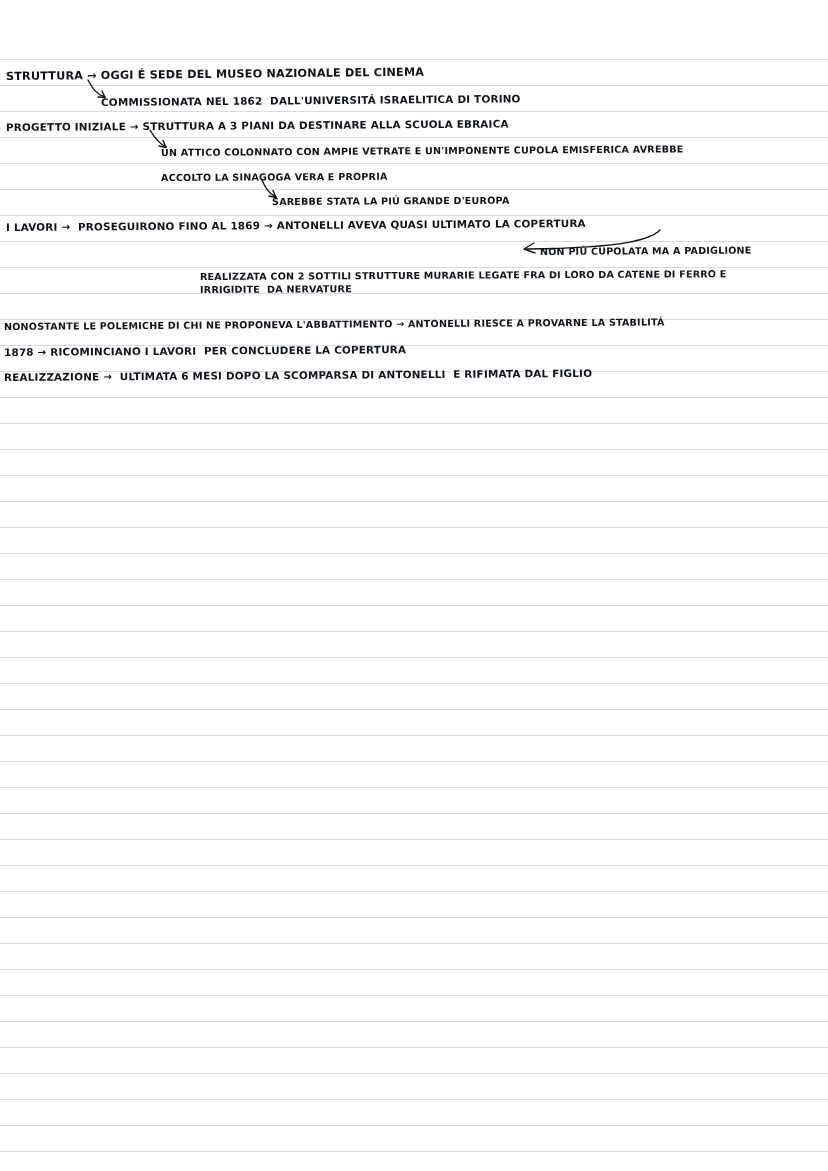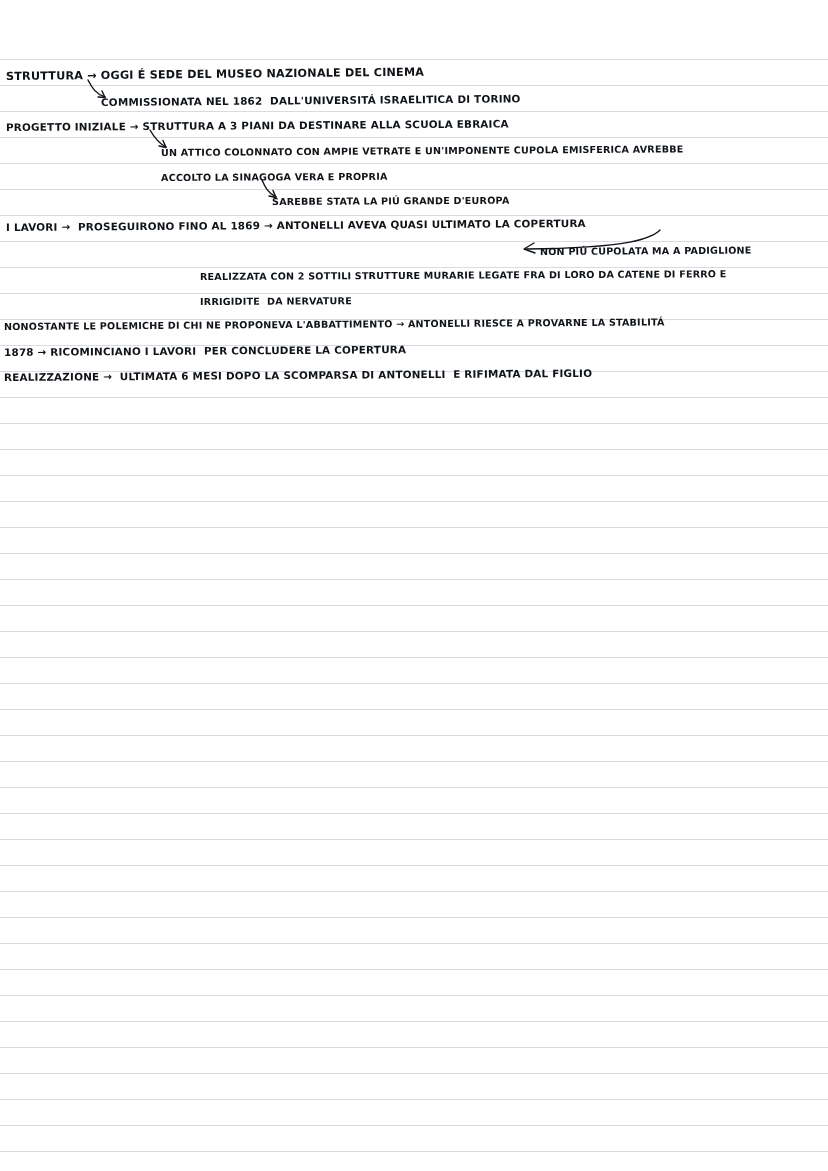--- a/index.html
+++ b/index.html
@@ -123,21 +123,21 @@
   <div id="notes">
       <div class="line sz-lg" style="left: 6px; top: 70px; transform: rotate(-0.6deg);">STRUTTURA → OGGI É SEDE DEL MUSEO NAZIONALE DEL CINEMA</div>
       <div class="line sz-md" style="left: 101px; top: 96px; transform: rotate(-0.5deg);">COMMISSIONATA NEL 1862  DALL'UNIVERSITÁ ISRAELITICA DI TORINO</div>
       <div class="line sz-md" style="left: 6px; top: 121px; transform: rotate(-0.4deg);">PROGETTO INIZIALE → STRUTTURA A 3 PIANI DA DESTINARE ALLA SCUOLA EBRAICA</div>
       <div class="line sz-sm" style="left: 161px; top: 147px; transform: rotate(-0.4deg);">UN ATTICO COLONNATO CON AMPIE VETRATE E UN'IMPONENTE CUPOLA EMISFERICA AVREBBE</div>
       <div class="line sz-sm" style="left: 161px; top: 172px; transform: rotate(-0.3deg);">ACCOLTO LA SINAGOGA VERA E PROPRIA</div>
       <div class="line sz-sm" style="left: 272px; top: 196px; transform: rotate(-0.3deg);">SAREBBE STATA LA PIÚ GRANDE D'EUROPA</div>
       <div class="line sz-md" style="left: 6px; top: 221px; transform: rotate(-0.4deg);">I LAVORI →  PROSEGUIRONO FINO AL 1869 → ANTONELLI AVEVA QUASI ULTIMATO LA COPERTURA</div>
       <div class="line sz-sm" style="left: 540px; top: 246px; transform: rotate(-0.4deg);">NON PIÚ CUPOLATA MA A PADIGLIONE</div>
       <div class="line sz-sm" style="left: 200px; top: 271px; transform: rotate(-0.3deg);">REALIZZATA CON 2 SOTTILI STRUTTURE MURARIE LEGATE FRA DI LORO DA CATENE DI FERRO E</div>
-      <div class="line sz-sm" style="left: 200px; top: 296px; transform: rotate(-0.3deg);">IRRIGIDITE  DA NERVATURE</div>
+      <div class="line sz-sm" style="left: 200px; top: 284px; transform: rotate(-0.3deg);">IRRIGIDITE  DA NERVATURE</div>
       <div class="line sz-sm" style="left: 4px; top: 321px; transform: rotate(-0.4deg);">NONOSTANTE LE POLEMICHE DI CHI NE PROPONEVA L'ABBATTIMENTO → ANTONELLI RIESCE A PROVARNE LA STABILITÁ</div>
       <div class="line sz-md" style="left: 4px; top: 346px; transform: rotate(-0.4deg);">1878 → RICOMINCIANO I LAVORI  PER CONCLUDERE LA COPERTURA</div>
       <div class="line sz-md" style="left: 4px; top: 371px; transform: rotate(-0.4deg);">REALIZZAZIONE →  ULTIMATA 6 MESI DOPO LA SCOMPARSA DI ANTONELLI  E RIFIMATA DAL FIGLIO</div>
       <div class="connector" style="left: 86px; top: 78px;">
         <svg width="24" height="22">
           <path d="M2 2 C 6 10, 10 16, 19 19"></path>
           <polyline points="12,19 19,19.5 16,13"></polyline>
         </svg>
       </div>
       <div class="connector" style="left: 148px; top: 128px;">

